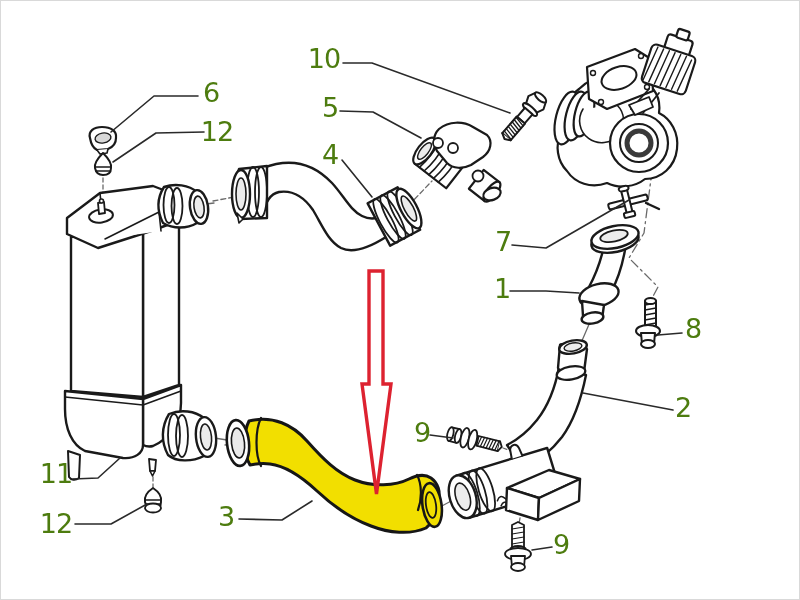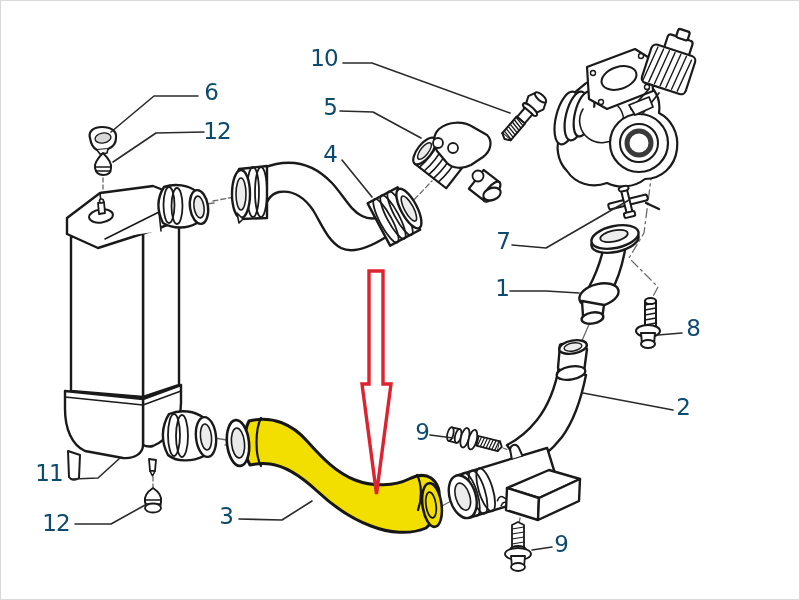--- a/index.html
+++ b/index.html
@@ -4,21 +4,21 @@
 <style>
   html,body{margin:0;padding:0;background:#f3f3f3;}
   #stage{
     position:relative;width:800px;height:600px;background:#ffffff;
     border:1px solid #d9d9d9;box-sizing:border-box;overflow:hidden;
     font-family:"DejaVu Sans","Liberation Sans",sans-serif;
   }
   #drawing{position:absolute;left:0;top:0;}
   .callout{
     position:absolute;transform:translate(-50%,-50%);
-    font-size:23px;color:#0c4a6e;line-height:1;letter-spacing:-1px;
+    font-size:27px;color:#4d7c0f;line-height:1;letter-spacing:-1px;
     user-select:none;white-space:nowrap;
   }
   svg *{vector-effect:none;}
 </style>
 </head>
 <body>
 
 <div id="stage">
 
   <svg id="drawing" width="800" height="600" viewBox="0 0 800 600" fill="none" stroke-linecap="round" stroke-linejoin="round">
@@ -278,17 +278,17 @@
   <div class="callout" style="left:216px;top:130px">12</div>
   <div class="callout" style="left:323px;top:57px">10</div>
   <div class="callout" style="left:329px;top:106px">5</div>
   <div class="callout" style="left:329px;top:153px">4</div>
   <div class="callout" style="left:502px;top:240px">7</div>
   <div class="callout" style="left:501px;top:287px">1</div>
   <div class="callout" style="left:692px;top:327px">8</div>
   <div class="callout" style="left:682px;top:406px">2</div>
   <div class="callout" style="left:421px;top:431px">9</div>
   <div class="callout" style="left:560px;top:543px">9</div>
-  <div class="callout" style="left:48px;top:472px">11</div>
+  <div class="callout" style="left:55px;top:472px">11</div>
   <div class="callout" style="left:55px;top:522px">12</div>
   <div class="callout" style="left:225px;top:515px">3</div>
 
 </div>
 
 </body></html>

